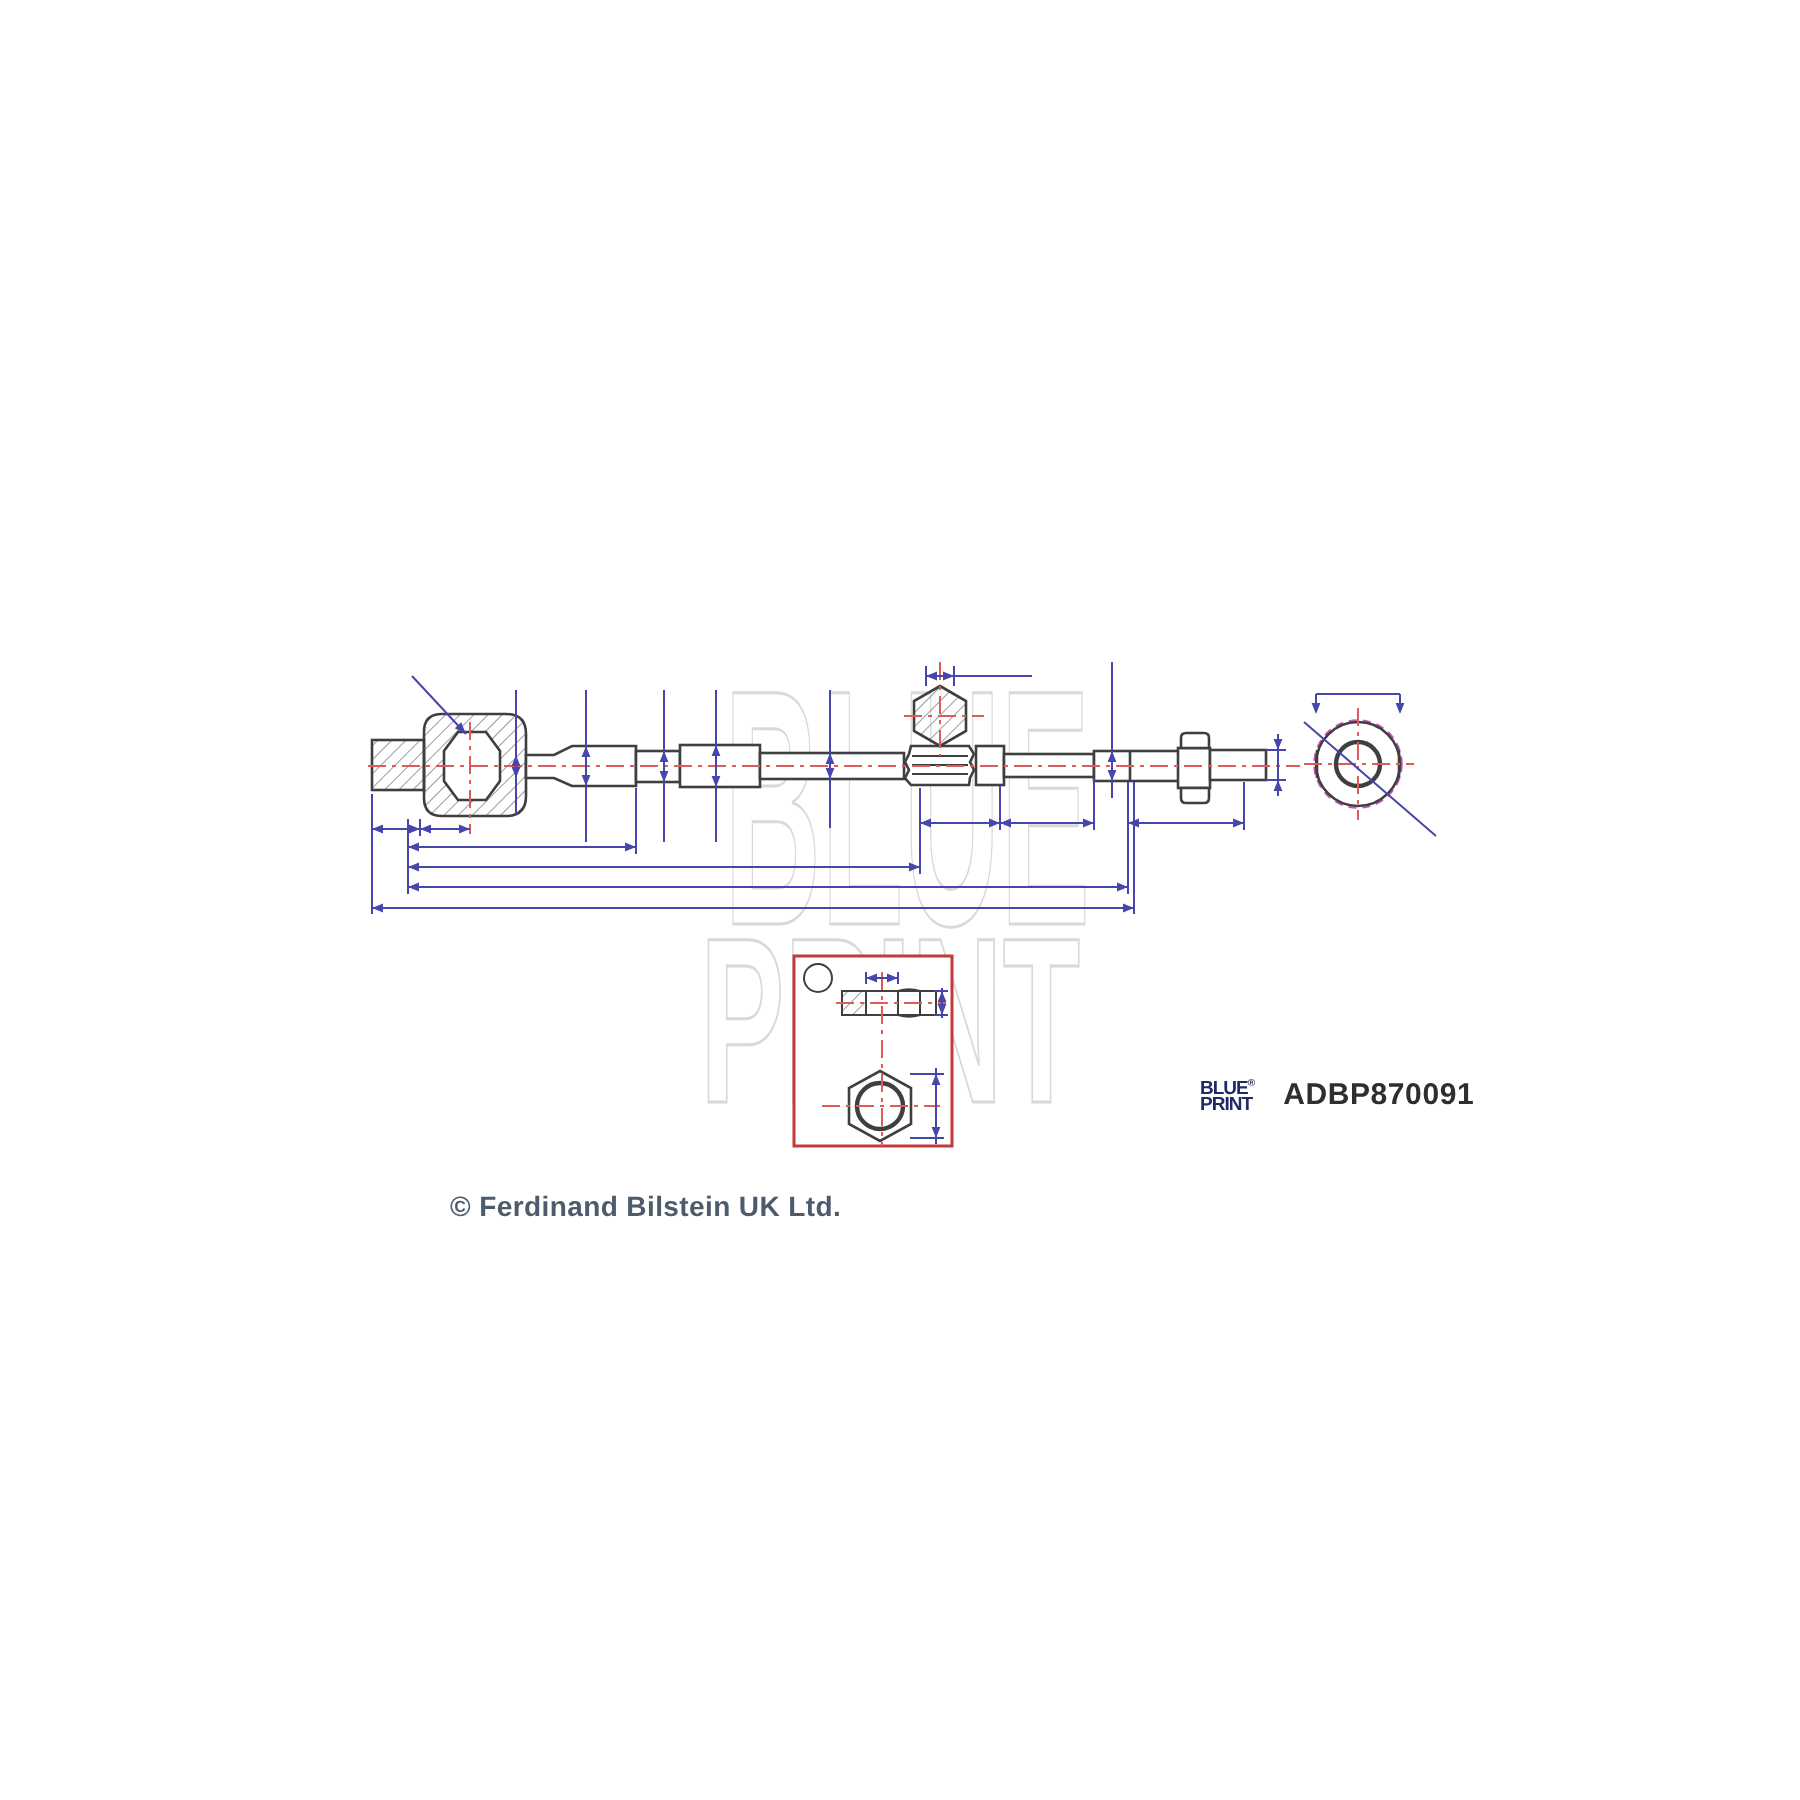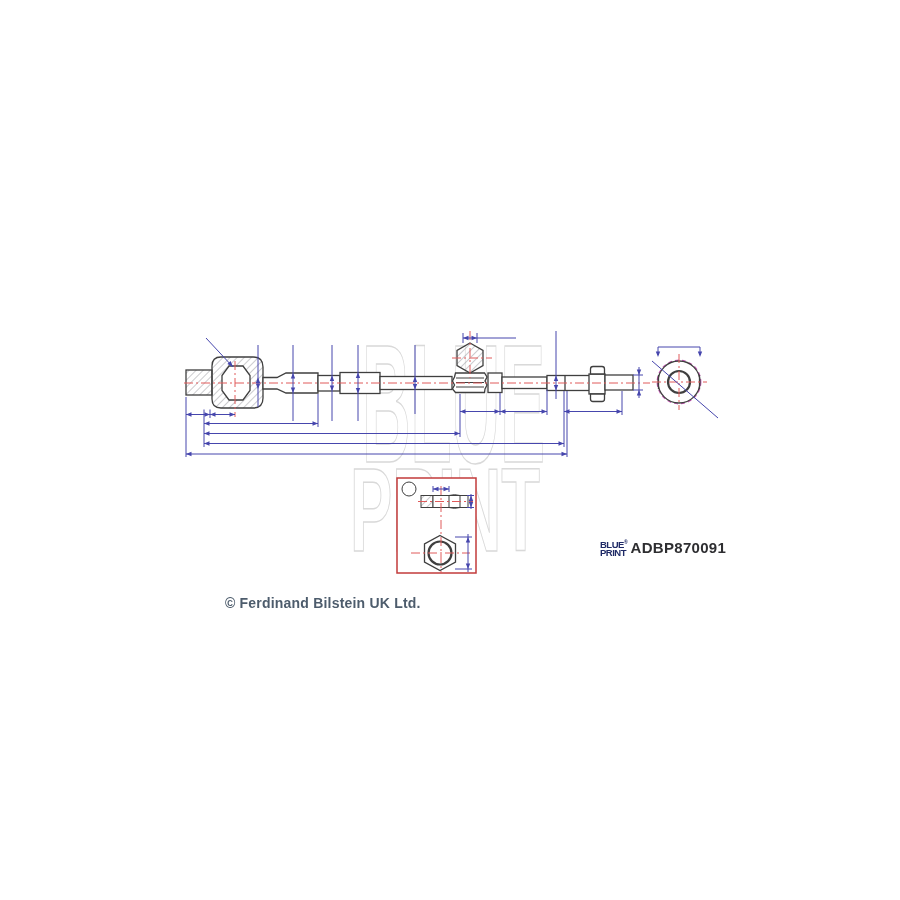--- a/index.html
+++ b/index.html
@@ -20,21 +20,21 @@
   .boxln{stroke:var(--detail_box,#c23b3b);stroke-width:1.5;fill:#ffffff;}
   .hatchln{stroke:var(--hatch,#9a9aa0);stroke-width:1;}
   .wm{fill:none;stroke:var(--watermark,#d9d9d9);stroke-width:1.5;
       font-family:"Liberation Sans",sans-serif;font-weight:bold;}
 
   .brand{position:absolute;left:600px;top:539px;display:flex;align-items:center;}
   .logo{color:var(--logo,#1f2a66);font-weight:800;line-height:7.5px;font-size:9.5px;
         letter-spacing:-0.5px;}
   .logo sup{font-size:5px;vertical-align:4px;letter-spacing:0;}
   .pn{font-size:15px;color:var(--part_number,#2e2e31);font-weight:600;
-      letter-spacing:0.3px;margin-left:3px;}
+      letter-spacing:0.3px;margin-left:14px;}
   .copyright{position:absolute;left:185px;top:595px;font-size:14px;font-weight:bold;
       color:var(--copyright,#4d5c6c);letter-spacing:0.2px;margin-left:40px;}
 </style>
 </head>
 <body>
 
 <div class="stage">
 
 <svg width="900" height="900" viewBox="0 0 900 900">
   <defs>

